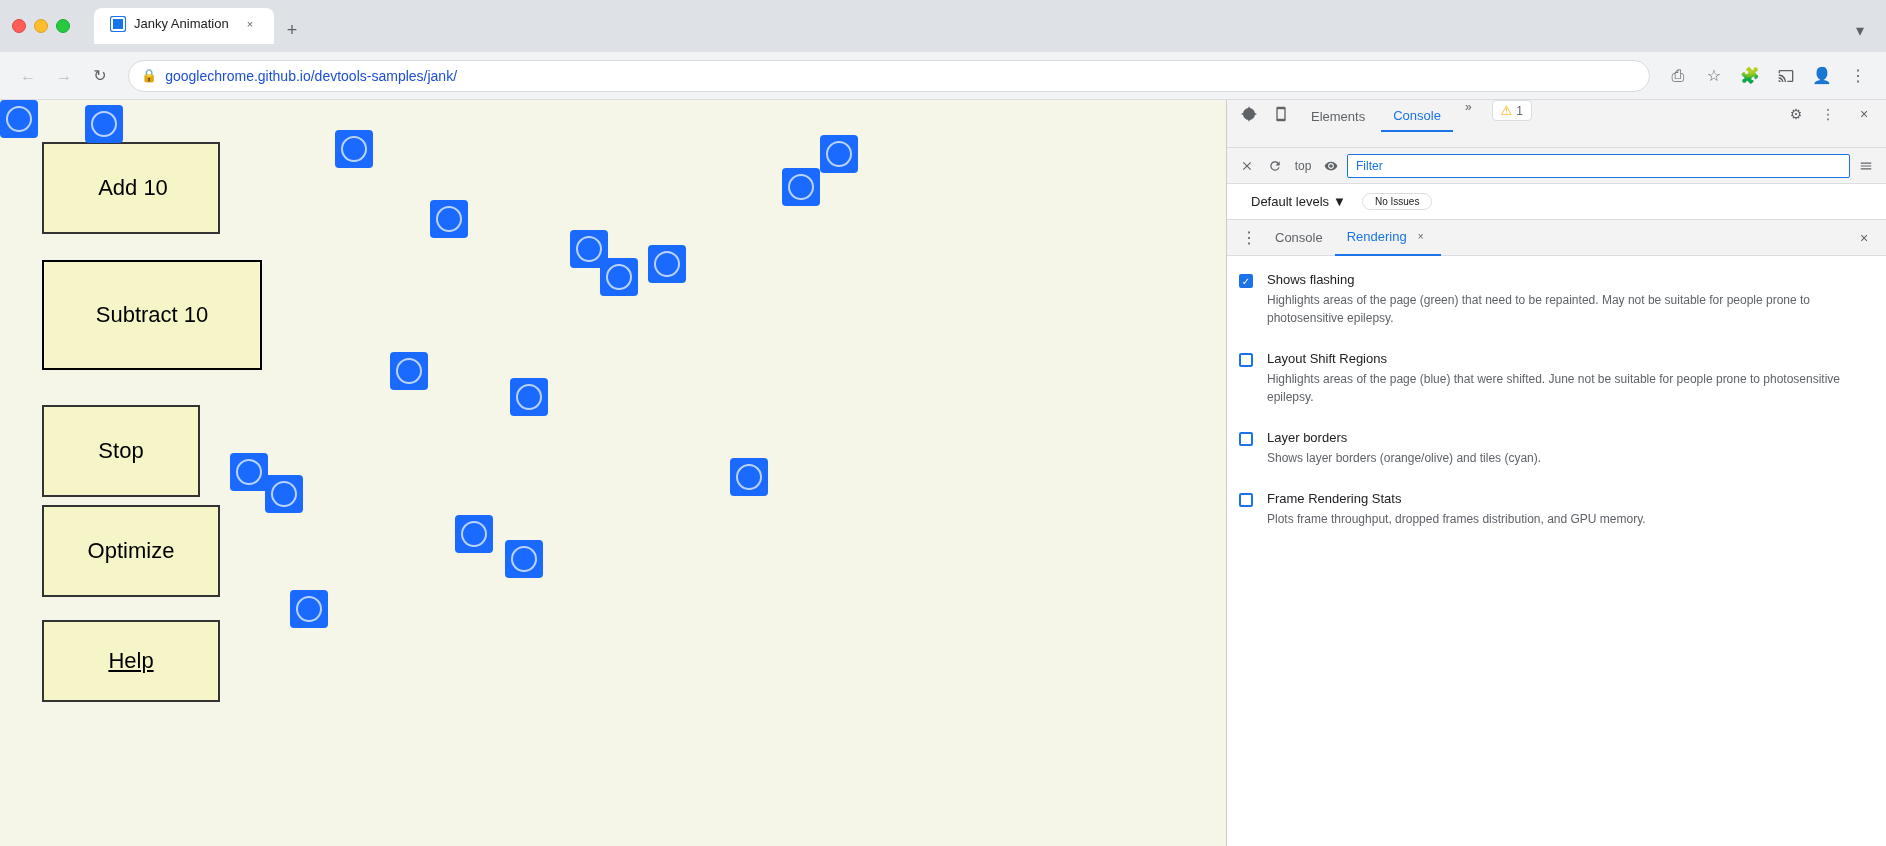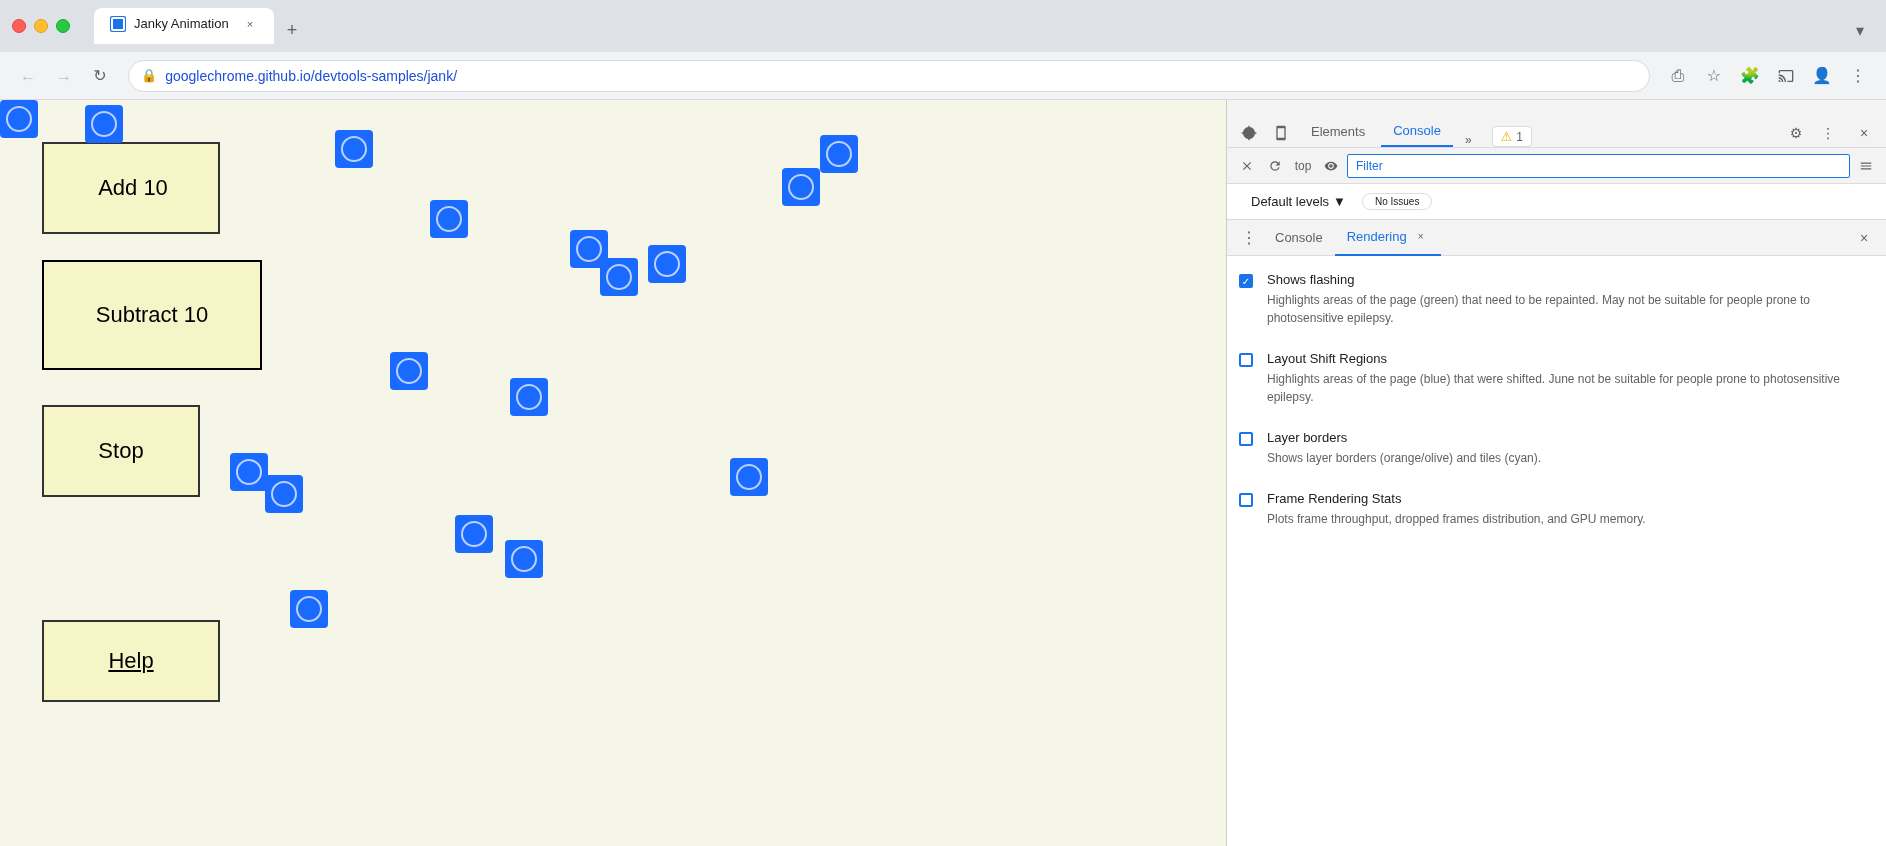--- a/index.html
+++ b/index.html
@@ -49,21 +49,21 @@
     .page-btn.help { left: 42px; top: 520px; width: 178px; height: 82px; text-decoration: underline; }
 
     
     .blue-square { position: absolute; width: 38px; height: 38px; background: #1a6aff; border-radius: 4px; display: flex; align-items: center; justify-content: center; }
     .blue-square::after { content: ''; width: 22px; height: 22px; border: 2px solid rgba(255,255,255,0.7); border-radius: 50%; }
 
     
     .devtools-panel { width: 660px; background: #fff; border-left: 1px solid #ccc; display: flex; flex-direction: column; }
 
     
-    .devtools-topbar { height: 48px; background: #f3f3f3; border-bottom: 1px solid #dadce0; display: flex; align-items: flex-end; padding: 0 8px; gap: 4px; }
+    .devtools-topbar { height: 48px; background: #f3f3f3; border-bottom: 1px solid #dadce0; display: flex; align-items: flex-start; padding: 0 8px; gap: 4px; }
     .devtools-btn { width: 28px; height: 28px; border-radius: 4px; display: flex; align-items: center; justify-content: center; color: #5f6368; cursor: pointer; font-size: 14px; }
     .devtools-tab { padding: 0 12px; height: 32px; display: flex; align-items: center; font-size: 13px; color: #5f6368; cursor: pointer; border-radius: 4px; }
     .devtools-tab.active { color: #1a73e8; font-weight: 500; border-bottom: 2px solid #1a73e8; border-radius: 0; }
     .devtools-more { padding: 0 8px; font-size: 12px; color: #5f6368; cursor: pointer; }
     .devtools-settings { margin-left: auto; }
     .devtools-close { margin-left: 4px; }
 
     
     .warning-badge { display: flex; align-items: center; gap: 4px; background: #fff; border: 1px solid #dadce0; border-radius: 4px; padding: 2px 8px; font-size: 12px; color: #5f6368; margin-left: 8px; }
     .warning-icon { color: #f9ab00; font-size: 13px; }
@@ -152,20 +152,23 @@
     <div class="page-content">
 
       <button class="page-btn add10">
         <span>Add 10</span>
       </button>
       <button class="page-btn subtract10">
         <span>Subtract 10</span>
       </button>
       <button class="page-btn stop">
         <span>Stop</span>
+      </button>
+      <button class="page-btn optimize">
+        <span>Optimize</span>
       </button>
       <button class="page-btn help" style="text-decoration:underline;">
         <span>Help</span>
       </button>
 
       <div class="blue-square" style="top:5px;left:85px;"></div>
       <div class="blue-square" style="top:30px;left:335px;"></div>
       <div class="blue-square" style="top:35px;left:820px;"></div>
       <div class="blue-square" style="top:68px;left:782px;"></div>
       <div class="blue-square" style="top:100px;left:430px;"></div>

